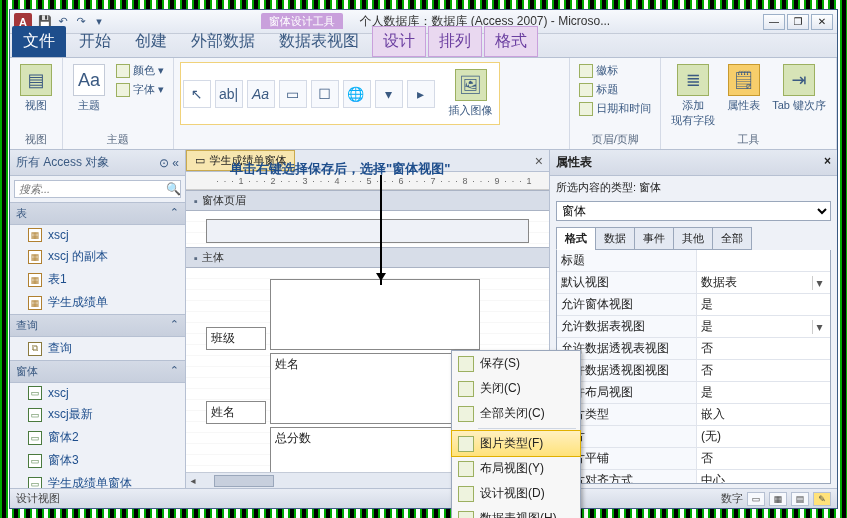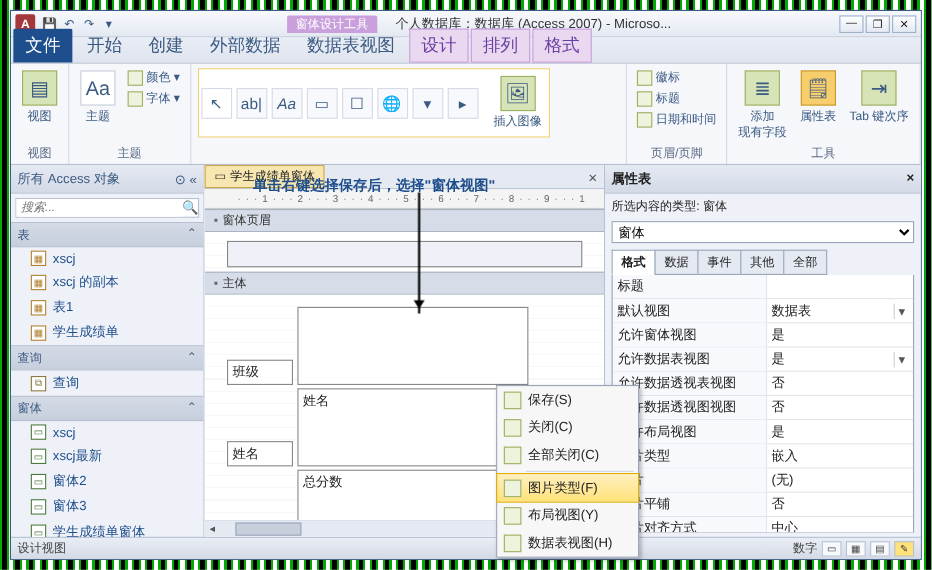--- a/index.html
+++ b/index.html
@@ -328,20 +328,24 @@
         <div class="cm-item hover">
             <span class="ci"></span>
             <span>图片类型(F)</span>
           </div>
         <div class="cm-item">
             <span class="ci"></span>
             <span>布局视图(Y)</span>
           </div>
         <div class="cm-item">
             <span class="ci"></span>
+            <span>设计视图(D)</span>
+          </div>
+        <div class="cm-item">
+            <span class="ci"></span>
             <span>数据表视图(H)</span>
           </div>
       </div>
     </div>
 
     <div class="prop-pane">
       <div class="prop-header">
         <span>属性表</span>
         <span>×</span>
       </div>

